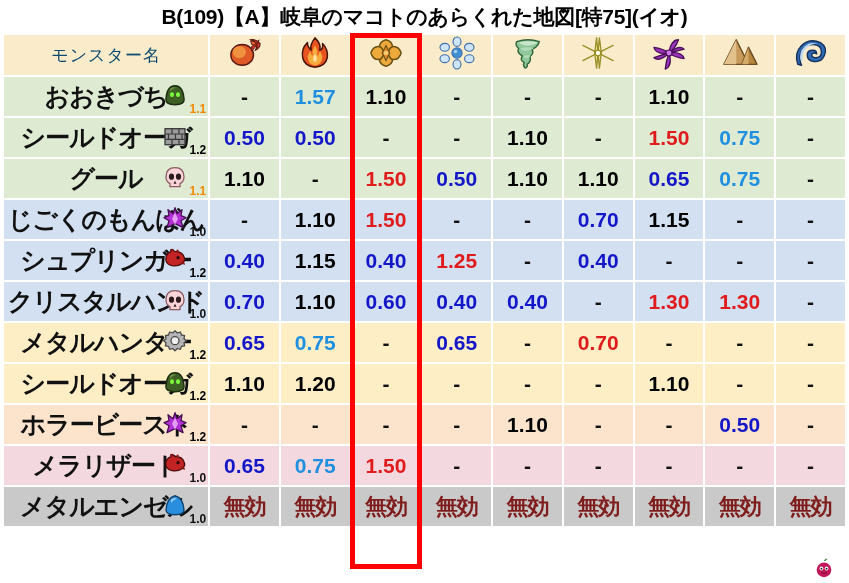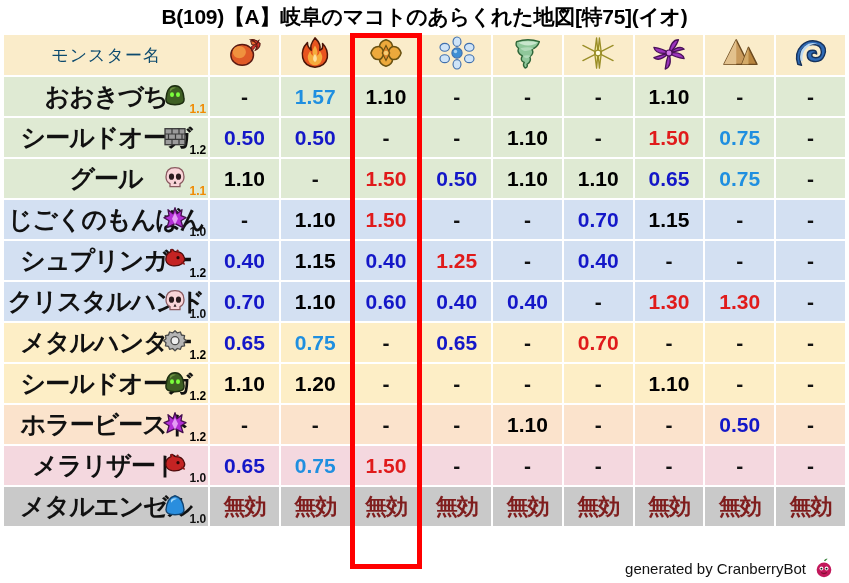--- a/index.html
+++ b/index.html
@@ -402,21 +402,20 @@
           <td class="v-mukou">無効</td>
           <td class="v-mukou">無効</td>
           <td class="v-mukou">無効</td>
         </tr>
       </tbody>
   </table>
   <div id="hl-box" style="left: 349.672px; top: 0px; width: 72.75px; height: 536px; border-color: rgb(255, 0, 0);"></div>
 </div>
 
 <div id="footer">
-  <span>generated by CranberryBot</span>
   <span class="cb-ico">
     <svg viewBox="0 0 24 24" width="22" height="22">
       <path d="M12 4 C13 2 15 1.5 16 2 C15 3 14 4 13.2 4.6" fill="#2e7d32"></path>
       <circle cx="12" cy="14" r="8" fill="#c2185b"></circle>
       <circle cx="9.2" cy="12.5" r="2.1" fill="#fff"></circle>
       <circle cx="14.8" cy="12.5" r="2.1" fill="#fff"></circle>
       <circle cx="9.2" cy="12.7" r="1.05" fill="#111"></circle>
       <circle cx="14.8" cy="12.7" r="1.05" fill="#111"></circle>
       <path d="M9 17 Q12 19.2 15 17" stroke="#7b1030" stroke-width="1.3" fill="none"></path>
     </svg>

